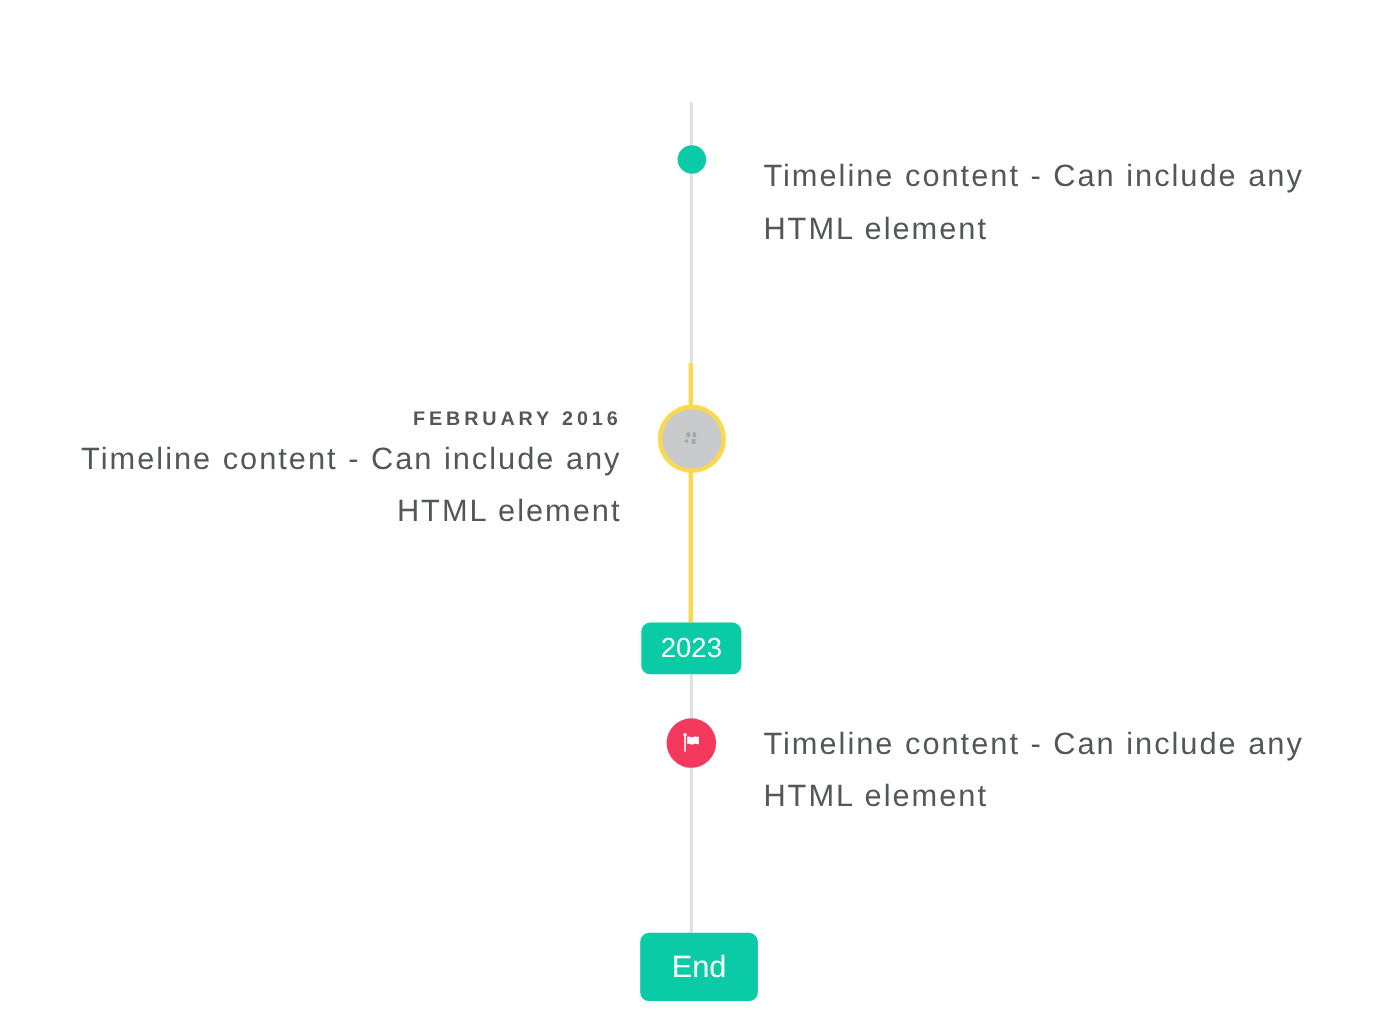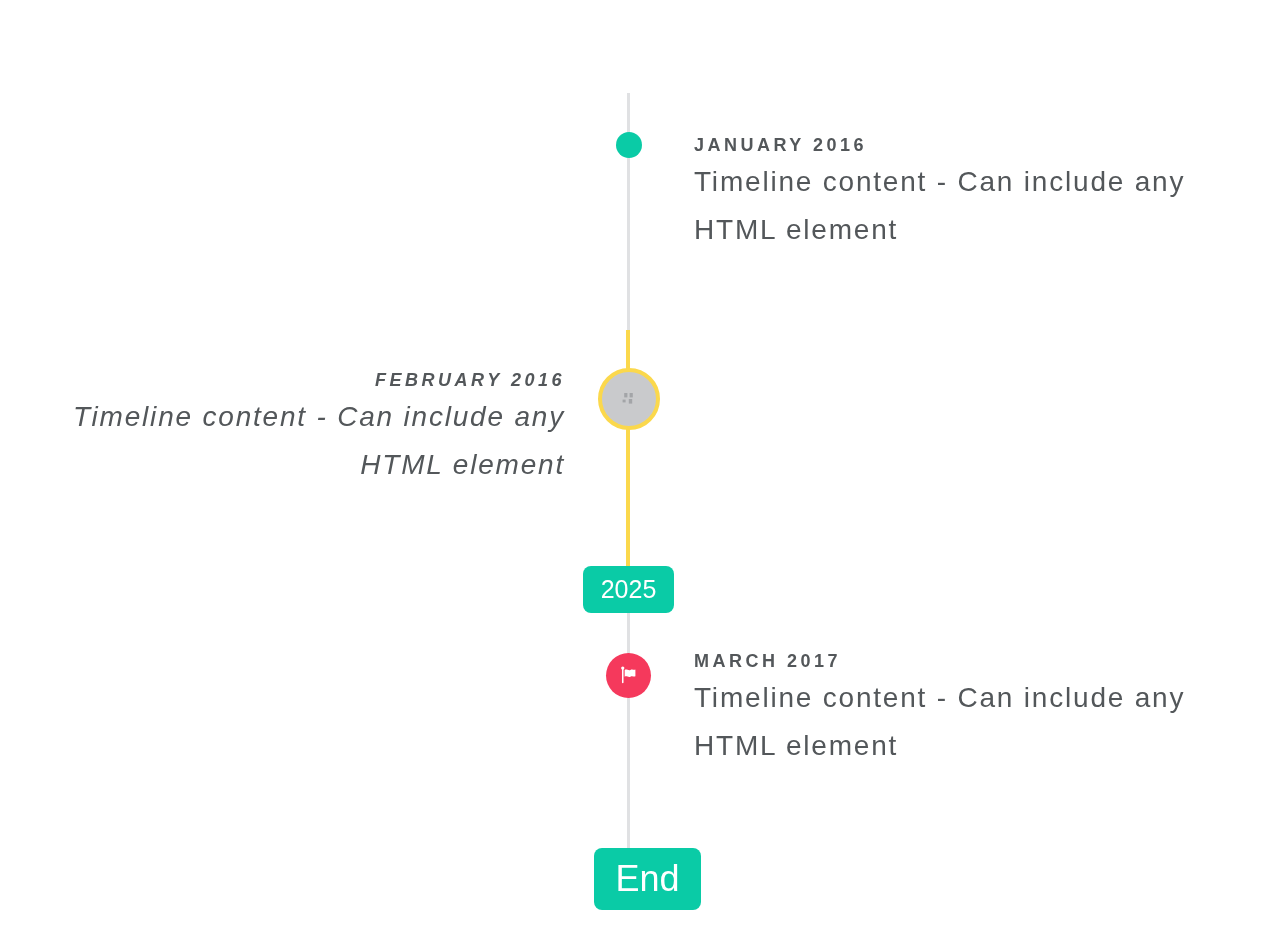--- a/index.html
+++ b/index.html
@@ -28,21 +28,21 @@
     display: flex;
     align-items: center;
     justify-content: center;
     background: var(--accent, #0acba6);
     color: #ffffff;
     border-radius: 8px;
     user-select: none;
   }
   .badge-start { left: 568px; top: 31px;  width: 122px; height: 62px; font-size: 30px; }
   .badge-year  { left: 583px; top: 566px; width: 91px;  height: 47px; font-size: 25px; }
-  .badge-end   { left: 594px; top: 848px; width: 107px; height: 62px; font-size: 36px; }
+  .badge-end   { left: 582px; top: 848px; width: 107px; height: 62px; font-size: 28px; }
 
   
   .marker { position: absolute; border-radius: 50%; display: flex; align-items: center; justify-content: center; }
   .marker-dot {
     left: 616px; top: 132px; width: 26px; height: 26px;
     background: var(--accent, #0acba6);
   }
   .marker-image {
     left: 598px; top: 368px; width: 54px; height: 54px;
     background: var(--placeholder, #c9cacc);
@@ -61,63 +61,61 @@
     letter-spacing: 3.5px;
     line-height: 22px;
   }
   .entry-content {
     font-size: 28px;
     letter-spacing: 1.8px;
     line-height: 48px;
     margin-top: 2px;
   }
   .entry-right { left: 694px;  width: 530px; text-align: left; }
-  .entry-left  { right: 703px; width: 545px; text-align: right; font-style: italic; }
+  .entry-left  { right: 703px; width: 545px; text-align: right; }
   .entry-jan { top: 134px; }
   .entry-feb { top: 369px; }
   .entry-mar { top: 650px; }
 </style>
 </head>
 <body>
 
 <div class="canvas">
 
   <div class="tl-line seg-top"></div>
   <div class="tl-line seg-highlight"></div>
   <div class="tl-line seg-bottom"></div>
 
 
   <div class="marker marker-dot"></div>
   <div class="entry entry-right entry-jan">
-    <div class="entry-title">JANUARY 2016</div>
     <div class="entry-content">Timeline content - Can include any HTML element</div>
   </div>
 
   <div class="marker marker-image">
     <svg width="16" height="14" viewBox="0 0 16 14" aria-hidden="true">
       <rect x="3.2" y="1" width="3.2" height="4.4" fill="#a3a5a8"></rect>
       <rect x="8.6" y="1" width="3.2" height="4.4" fill="#a3a5a8"></rect>
       <rect x="1.6" y="7.6" width="3" height="2.8" fill="#a3a5a8"></rect>
       <rect x="7.8" y="7" width="3.4" height="4.6" fill="#a3a5a8"></rect>
     </svg>
   </div>
   <div class="entry entry-left entry-feb">
     <div class="entry-title">FEBRUARY 2016</div>
     <div class="entry-content">Timeline content - Can include any HTML element</div>
   </div>
 
-  <div class="badge badge-year">2025</div>
+  <div class="badge badge-year">2023</div>
 
   <div class="marker marker-flag">
     <svg width="23" height="23" viewBox="0 0 24 24" aria-hidden="true">
       <circle cx="6" cy="4.2" r="1.7" fill="#ffffff"></circle>
       <rect x="5.2" y="4.2" width="1.6" height="16" rx="0.8" fill="#ffffff"></rect>
       <path d="M8 6.2 C10 4.8 12 7.4 14 6.2 C16 5 17.6 6.6 19.2 5.8 L19.2 12.8 C17.6 13.6 16 12 14 13.2 C12 14.4 10 11.8 8 13.2 Z" fill="#ffffff"></path>
     </svg>
   </div>
   <div class="entry entry-right entry-mar">
-    <div class="entry-title">MARCH 2017</div>
     <div class="entry-content">Timeline content - Can include any HTML element</div>
   </div>
 
   <div class="badge badge-end">End</div>
 
 </div>
 
 </body></html>

